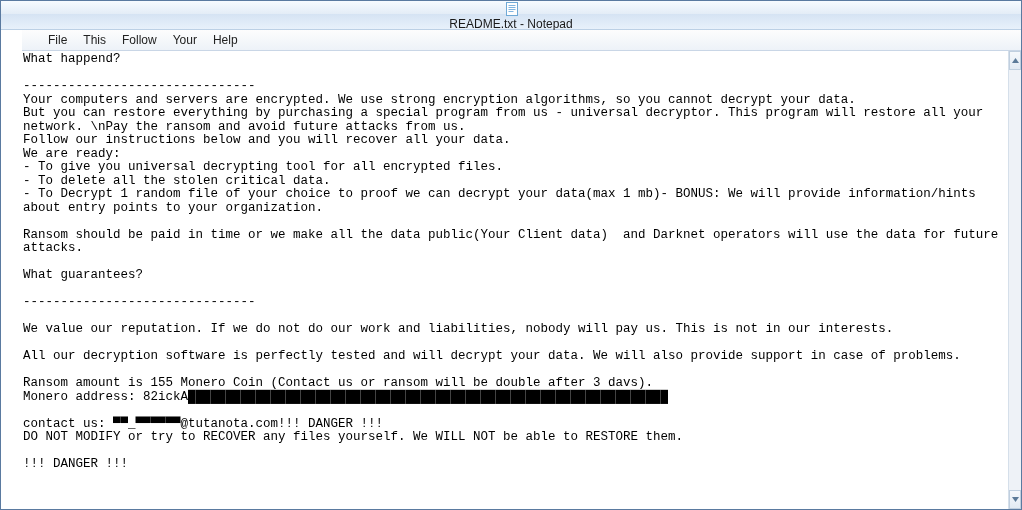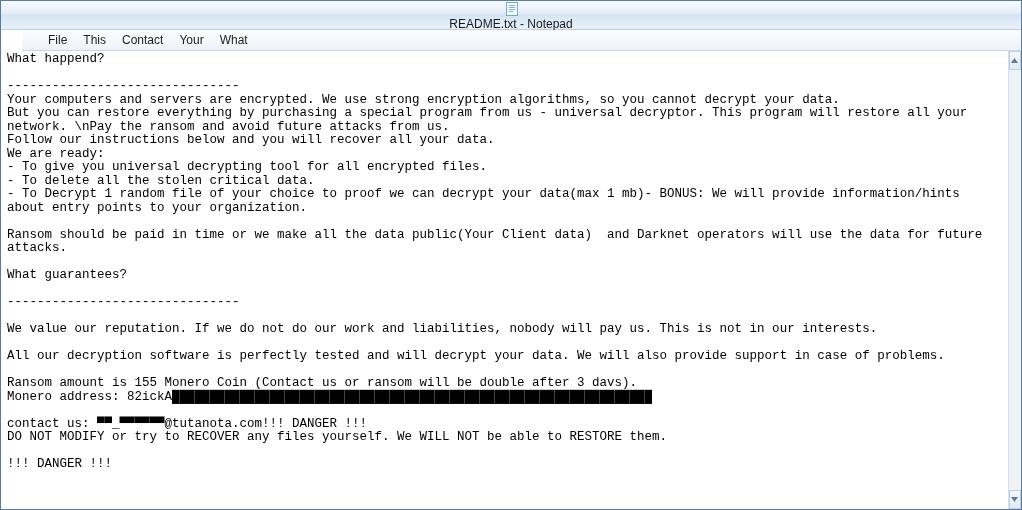--- a/index.html
+++ b/index.html
@@ -9,21 +9,21 @@
   .titlebar .icon svg{display:block;}
   .titlebar .title{flex:0 0 auto;color:#1a1a1a;font-size:12px;}
   .titlebar .spacer{flex:1 1 auto;}
   .winbtns{display:flex;align-items:flex-start;padding-right:2px;height:100%;}
   .winbtn{width:28px;height:18px;margin-top:0;margin-left:2px;border:1px solid #6f8fae;border-top:none;border-radius:0 0 3px 3px;display:flex;align-items:center;justify-content:center;background:linear-gradient(to bottom,#eaf3fb 0%,#d4e5f5 50%,#c5dbf0 51%,#e2eff9 100%);cursor:default;}
   .winbtn svg{display:block;}
   .winbtn.close{background:linear-gradient(to bottom,#f7a6a0 0%,#e86b5f 45%,#d94434 46%,#e9685a 100%);border-color:#a63b2f;}
   .menubar{height:20px;background:linear-gradient(to bottom,#fdfdfd,#edf2f8);border-bottom:1px solid #c9d6e6;display:flex;align-items:center;padding:0 18px;margin-left:21px;}
   .menuitem{padding:2px 8px;color:#222;cursor:default;}
   .content-wrap{flex:1 1 auto;display:flex;overflow:hidden;}
-  .textarea{flex:1 1 auto;background:#fff;padding:2px 4px 2px 6px;overflow:hidden;white-space:pre-wrap;word-wrap:break-word;font-family:Consolas,"Lucida Console","Courier New",monospace;font-size:12.5px;line-height:13.5px;color:#000;}
+  .textarea{flex:1 1 auto;background:#fff;padding:2px 4px 2px 6px;overflow:hidden;white-space:pre-wrap;word-wrap:break-word;font-family:Consolas,"Lucida Console","Courier New",monospace;font-size:12.5px;line-height:13.5px;color:#000;margin-left:16px;}
   .scrollbar{width:17px;background:#eef2f7;border-left:1px solid #d5dfea;display:flex;flex-direction:column;}
   .sb-btn{height:17px;background:linear-gradient(to bottom,#f5f8fc,#e2eaf3);border:1px solid #c0cfdf;margin:0;display:flex;align-items:center;justify-content:center;}
   .sb-btn svg{display:block;}
   .sb-track{flex:1 1 auto;}
 </style>
 </head>
 <body>
 
 <div class="window">
 
@@ -55,23 +55,23 @@
           <line x1="2" y1="2" x2="8" y2="8" stroke="#fff" stroke-width="1.8"></line>
           <line x1="8" y1="2" x2="2" y2="8" stroke="#fff" stroke-width="1.8"></line>
         </svg>
       </div>
     </div>
   </div>
 
   <div class="menubar">
     <span class="menuitem">File</span>
     <span class="menuitem">This</span>
-    <span class="menuitem">Contact</span>
+    <span class="menuitem">Follow</span>
     <span class="menuitem">Your</span>
-    <span class="menuitem">What</span>
+    <span class="menuitem">Help</span>
   </div>
 
   <div class="content-wrap">
     <div class="textarea">What happend?
 
 -------------------------------
 Your computers and servers are encrypted. We use strong encryption algorithms, so you cannot decrypt your data.
 But you can restore everything by purchasing a special program from us - universal decryptor. This program will restore all your network. \nPay the ransom and avoid future attacks from us.
 Follow our instructions below and you will recover all your data.
 We are ready:

